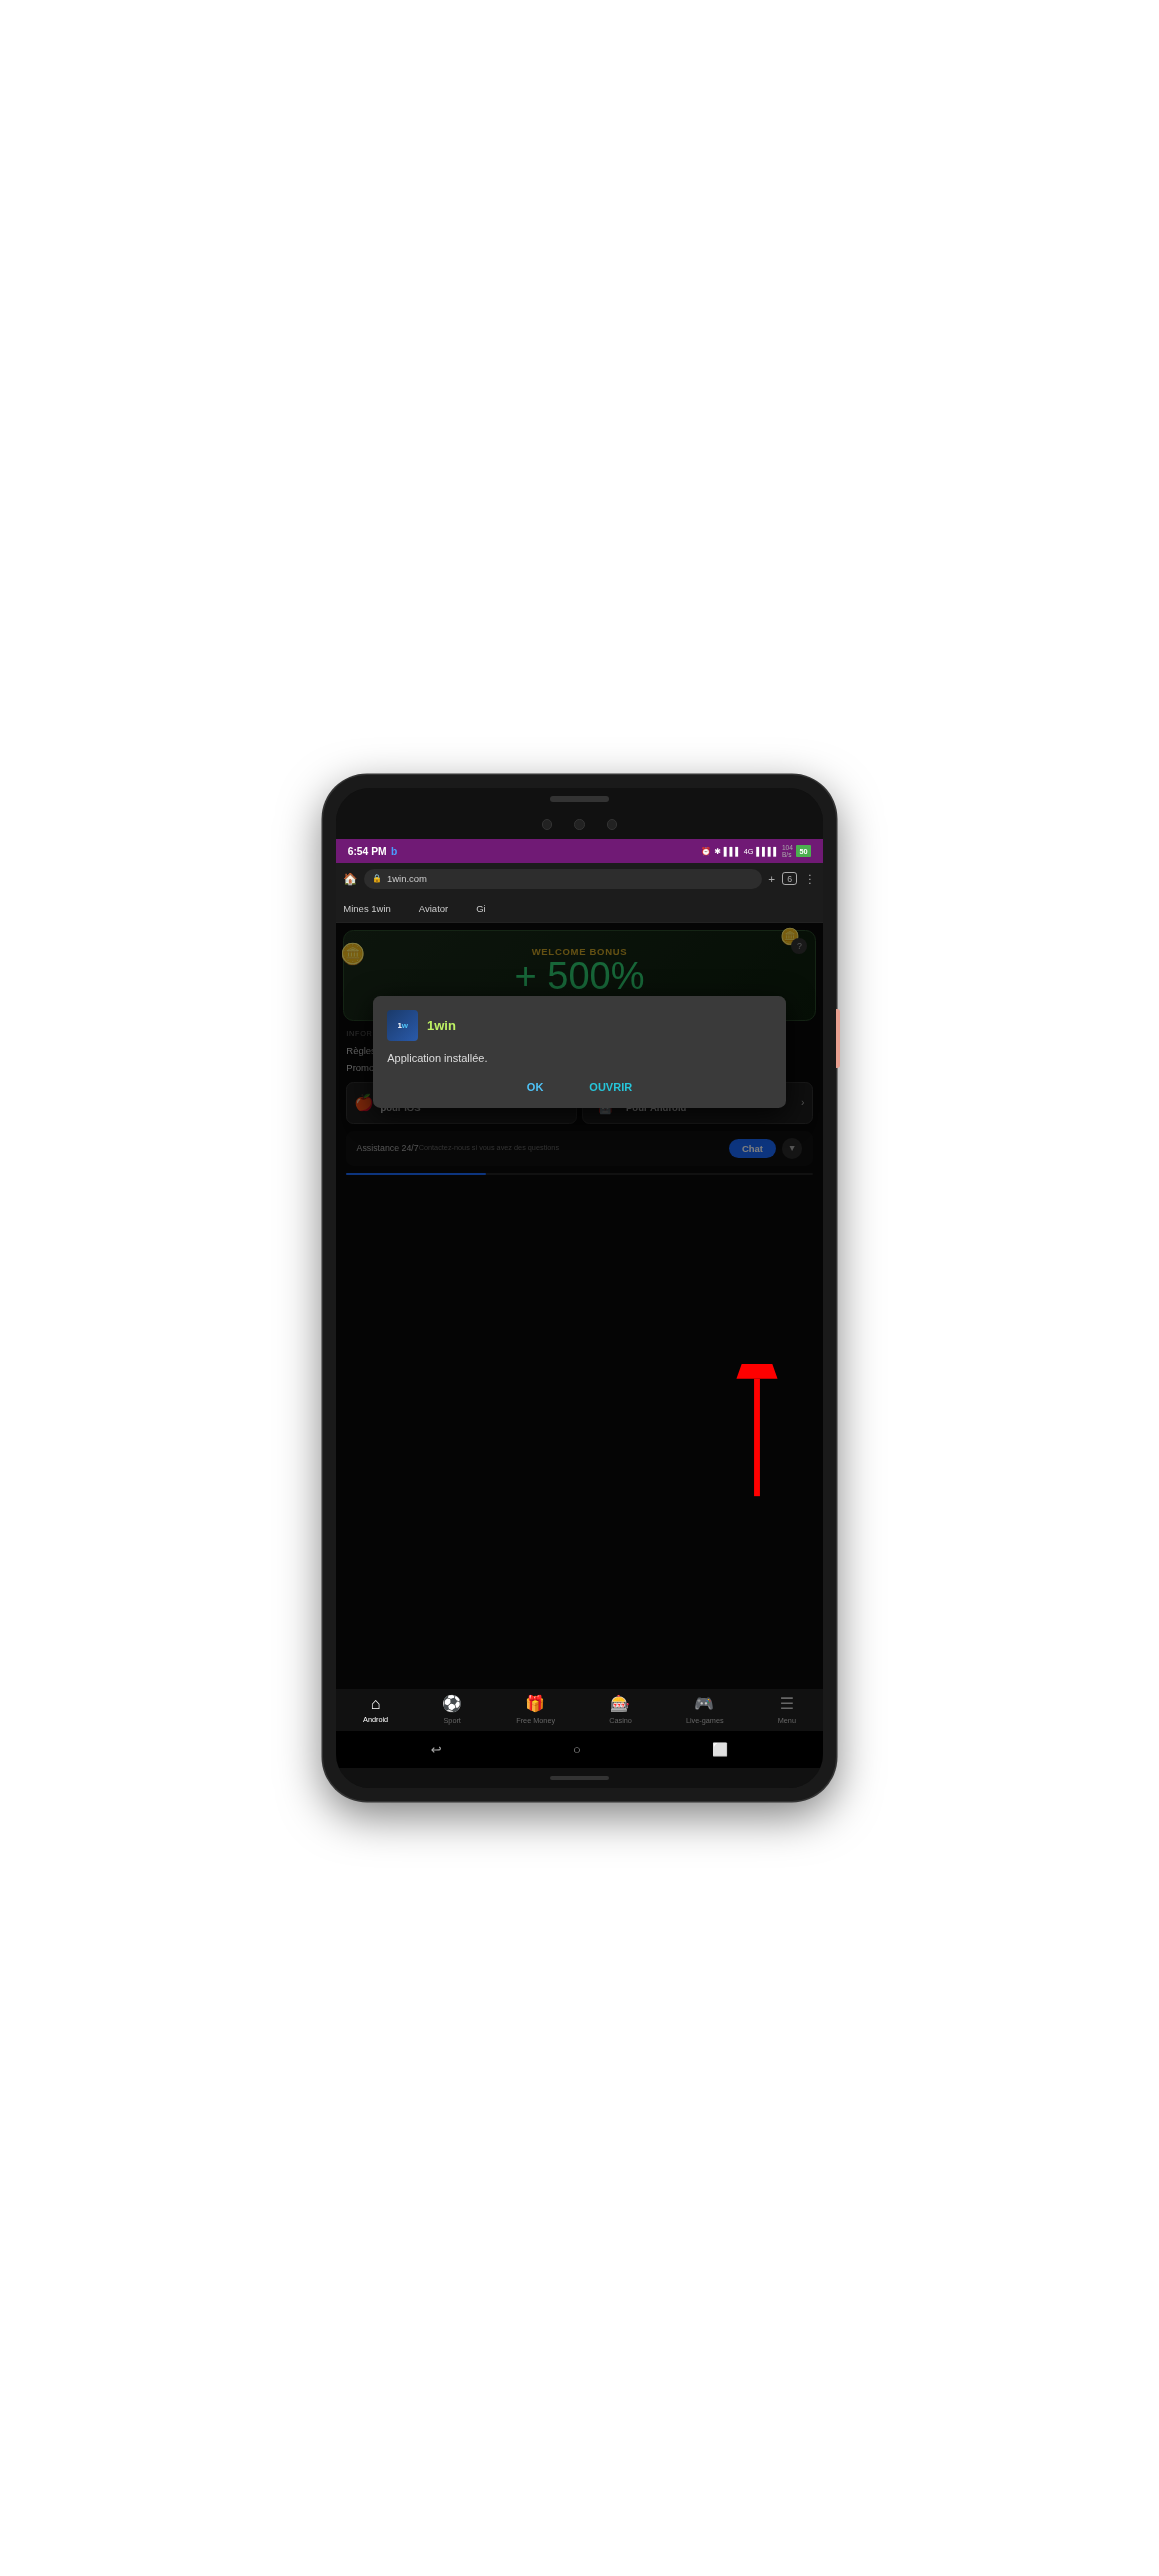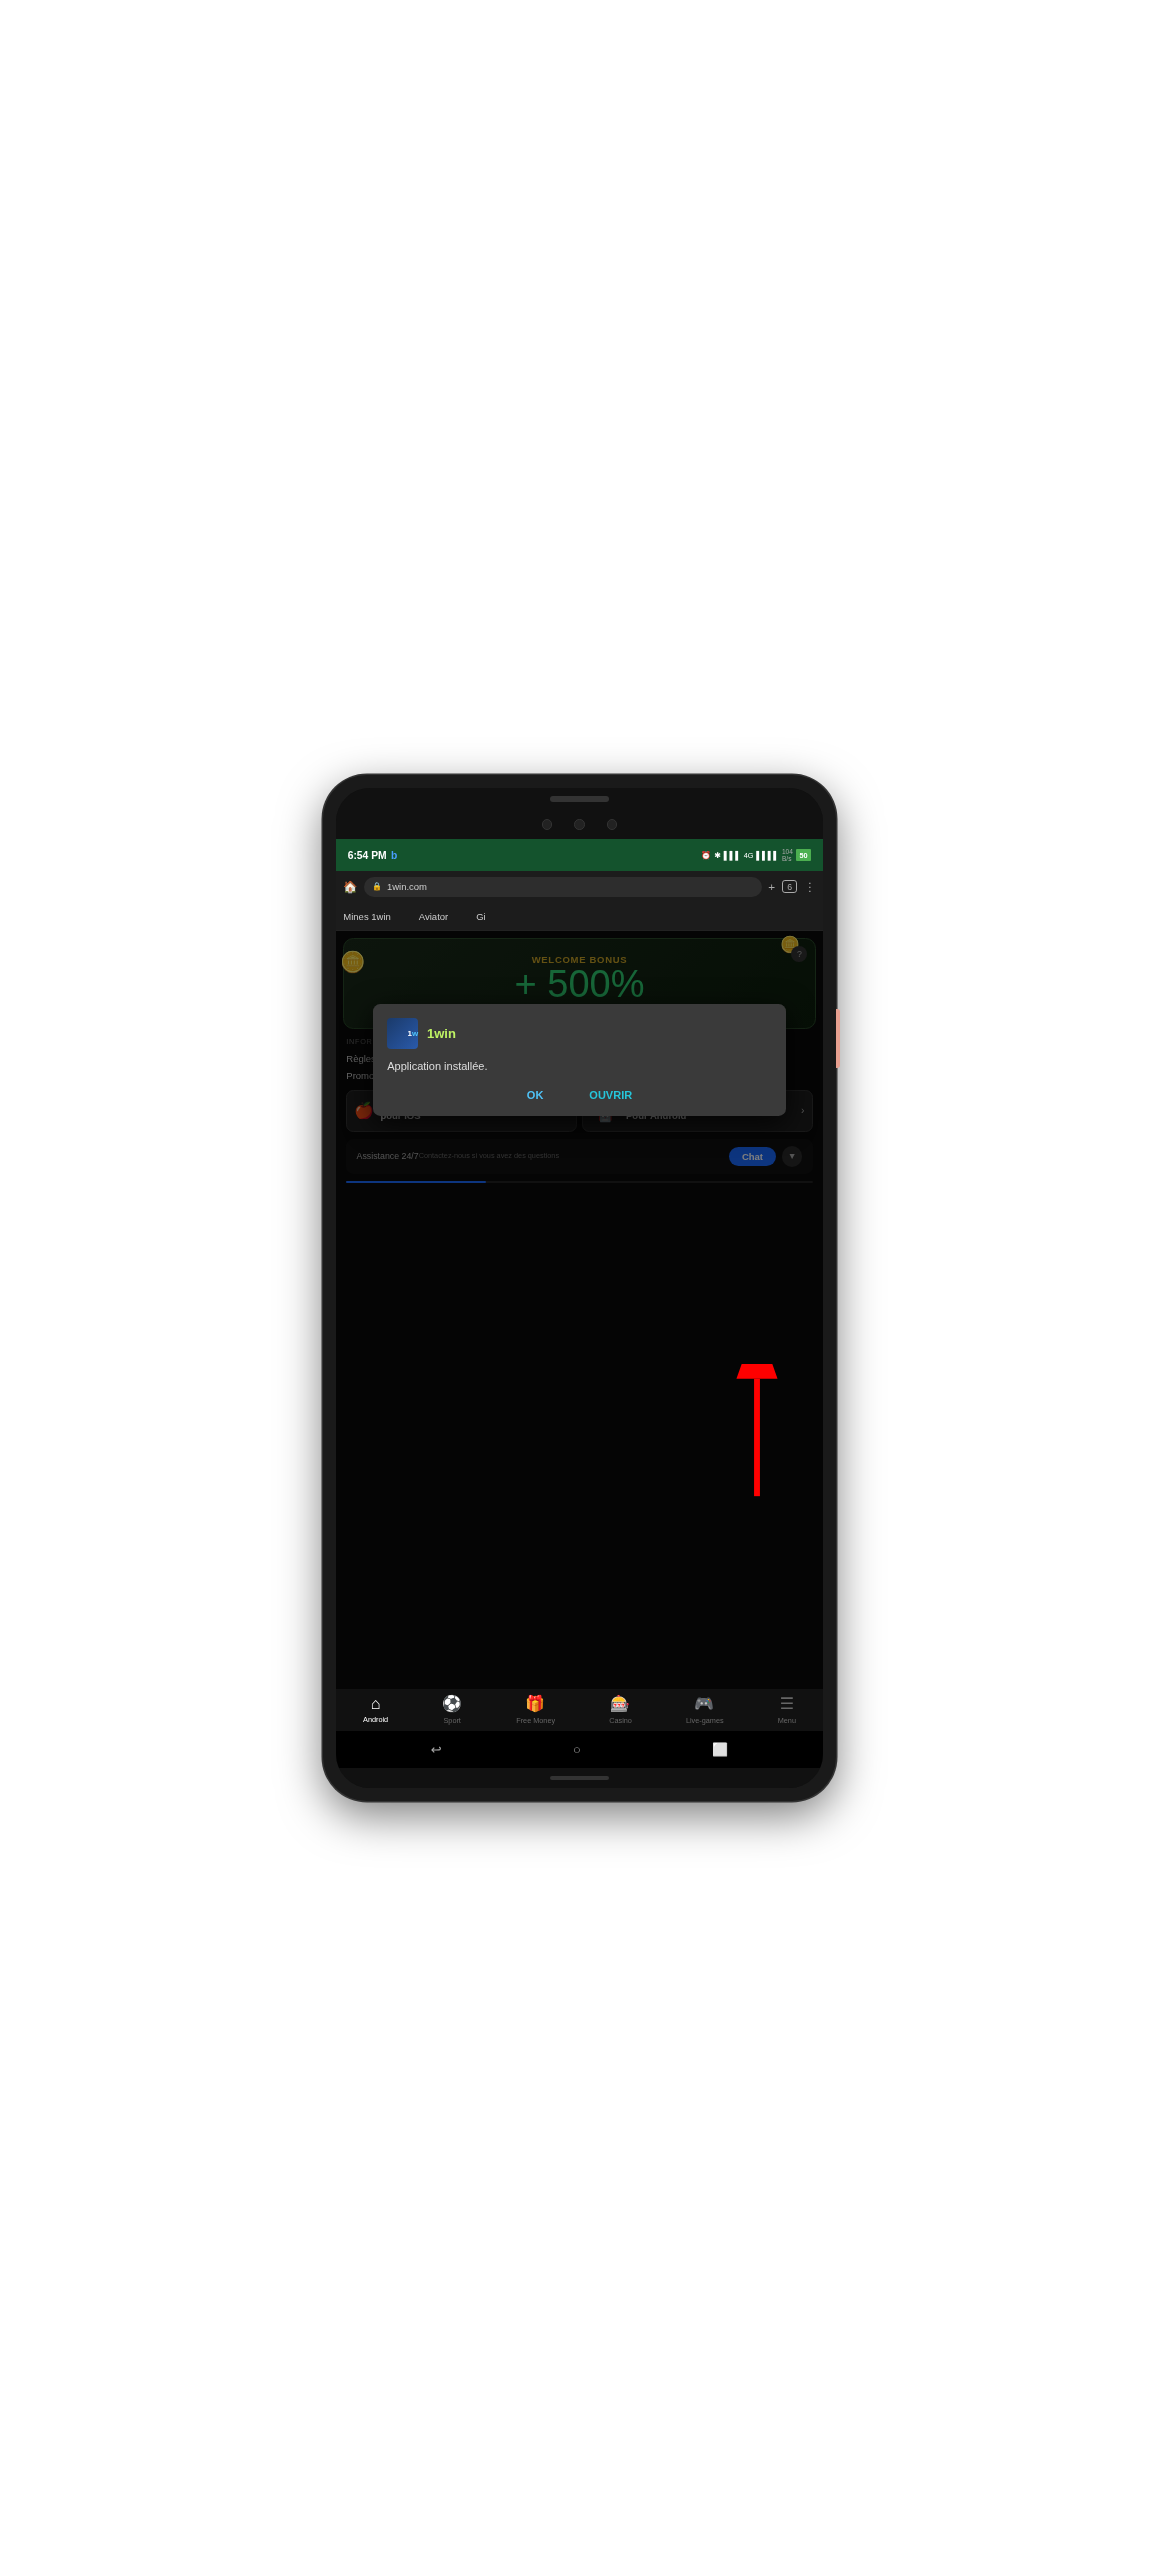--- a/index.html
+++ b/index.html
@@ -84,22 +84,22 @@
     .camera-dot {
       width: 10.3px;
       height: 10.3px;
       background: #222;
       border-radius: 50%;
       border: 0.7px solid #333;
     }
 
     
     .status-bar {
-      background: #14532d;
-      height: 32px;
+      background: #701a75;
+      height: 24px;
       display: flex;
       align-items: center;
       justify-content: space-between;
       padding: 0 11.7px;
       flex-shrink: 0;
     }
 
     .status-time {
       color: white;
       font-size: 10.3px;
@@ -296,21 +296,21 @@
       margin-bottom: 10.3px;
     }
 
     .dialog-app-icon {
       width: 31px;
       height: 31px;
       background: linear-gradient(135deg, #1a3a6a, #2a5aaa);
       border-radius: 4px;
       display: flex;
       align-items: center;
-      justify-content: flex-end;
+      justify-content: center;
       color: white;
       font-size: 11.7px;
       font-weight: bold;
     }
 
     .dialog-app-name {
       color: #bef264;
       font-size: 13px;
       font-weight: bold;
     }

